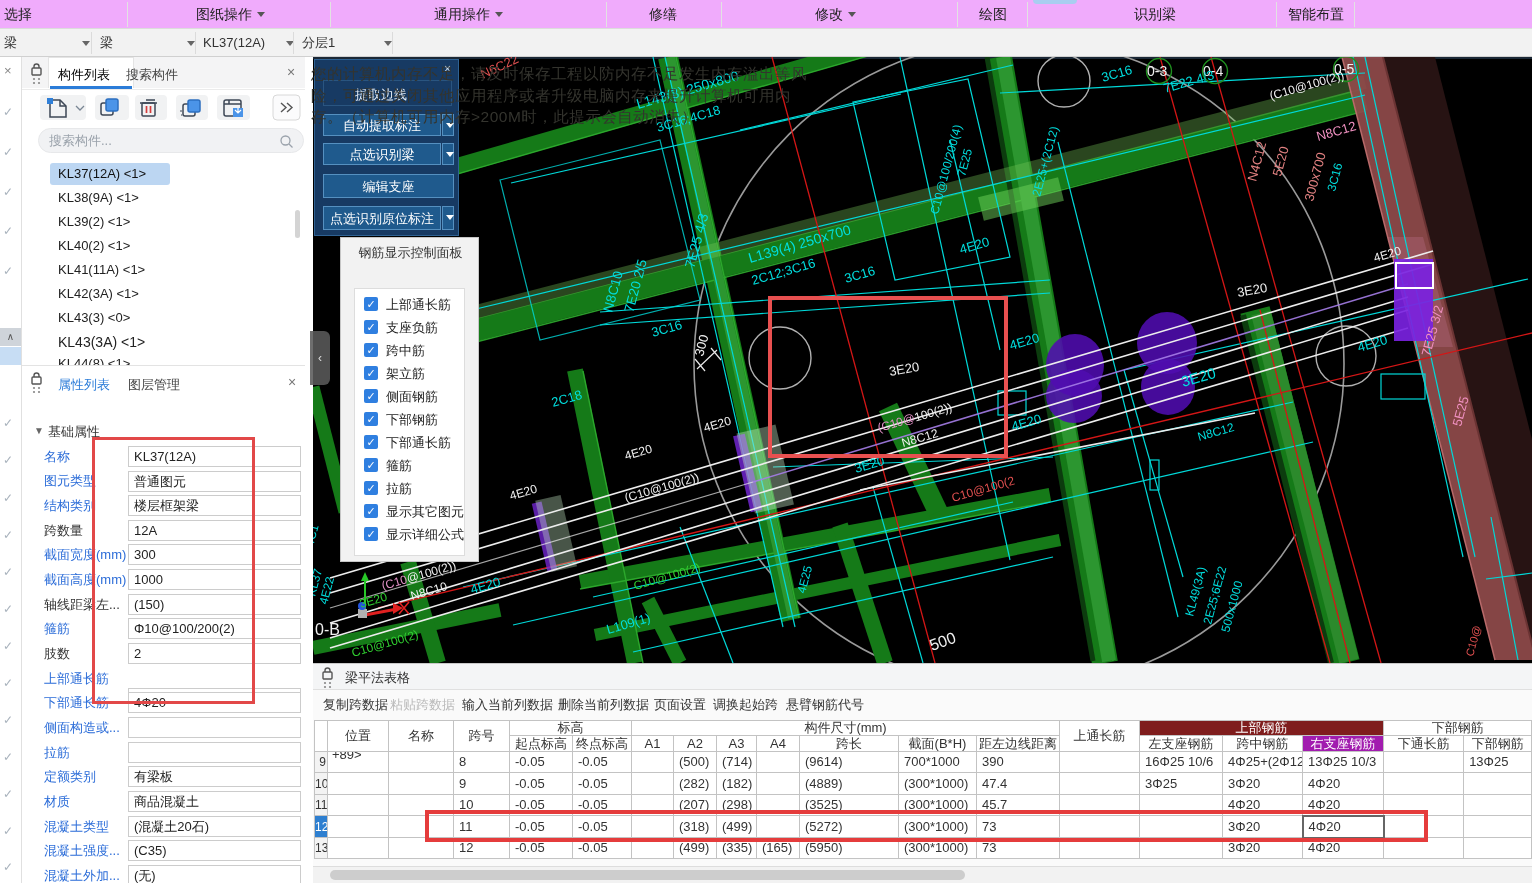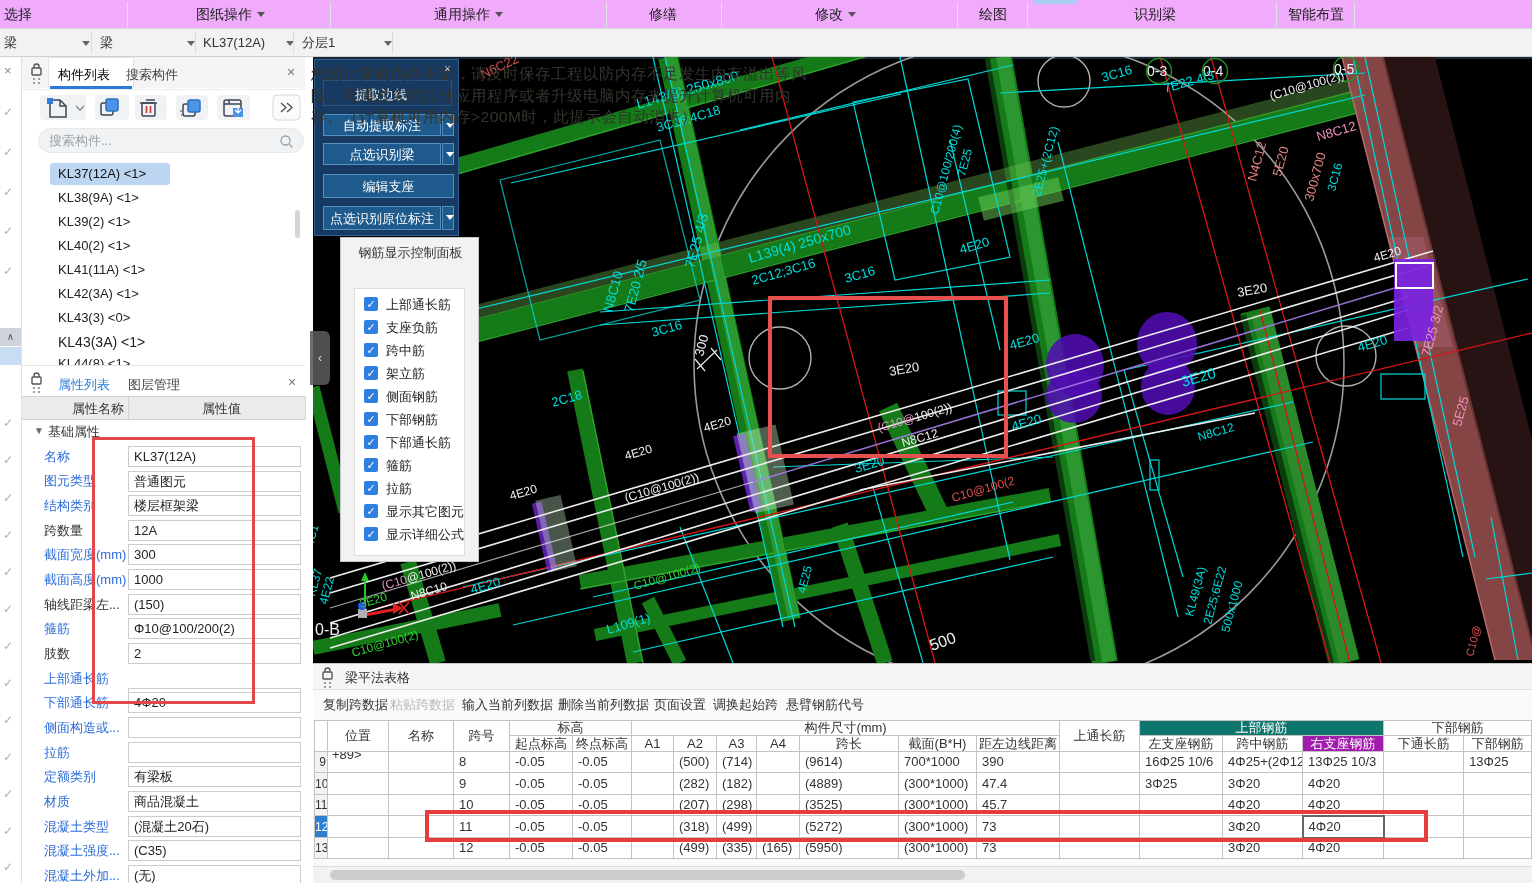--- a/index.html
+++ b/index.html
@@ -27,21 +27,21 @@
 .prow-label{position:absolute;font-size:13px;white-space:nowrap;}
 .pval{position:absolute;left:106px;width:173px;border:1px solid #ccc;background:#fff;font-size:13px;color:#222;padding-left:5px;white-space:nowrap;overflow:hidden;}
 
 #bottom{position:absolute;left:313px;top:663px;width:1219px;height:220px;background:#fafafa;border-top:1px solid #c9c9c9;font-size:13px;color:#333;}
 #btitle{position:absolute;left:0;top:0;width:1219px;height:26px;background:#f4f5f6;border-bottom:1px solid #e0e0e0;}
 #btool{position:absolute;left:0;top:26px;width:1219px;height:28px;background:#fafafa;}
 #btool span{position:absolute;top:6px;white-space:nowrap;}
 table.grid{border-collapse:collapse;position:absolute;left:1px;top:56px;table-layout:fixed;width:1158px;}
 table.grid td,table.grid th{border:1px solid #c3c3c3;font-weight:normal;font-size:13px;line-height:14px;color:#333;padding:0 0 0 5px;text-align:left;white-space:nowrap;overflow:hidden;}
 table.grid th{text-align:center;padding:0;}
-.bluehead{background:#0f766e;color:#fff !important;}
+.bluehead{background:#7f1d1d;color:#fff !important;}
 .rownum{background:#f3f3f3;text-align:right !important;padding:0 1px 0 0 !important;color:#444;font-size:12px !important;}
 
 .redrect{position:absolute;border:3px solid #e24848;background:transparent;z-index:50;}
 
 #bluepanel{position:absolute;left:314px;top:59px;width:145px;height:177px;background:#173a63;border:1px solid #2f6293;z-index:20;}
 #bluepanel .btn{position:absolute;left:8px;background:#1f5a8d;border:1px solid #5590c0;color:#fff;font-size:13px;text-align:center;z-index:21;}
 #bluepanel .arr{position:absolute;background:#1f5a8d;border:1px solid #5590c0;z-index:21;}
 #bluepanel .arr:after{content:"";position:absolute;left:3px;top:8px;width:0;height:0;border-left:4px solid transparent;border-right:4px solid transparent;border-top:5px solid #fff;}
 #rebarpanel{position:absolute;left:340px;top:237px;width:139px;height:325px;background:#f2f2f2;border:1px solid #c6c6c6;z-index:20;}
 #rebarpanel .inner{position:absolute;left:13px;top:50px;width:111px;height:268px;background:#fff;border:1px solid #ddd;}
@@ -449,25 +449,20 @@
             <circle cx="4" cy="16" r="1.1"></circle>
             <circle cx="9" cy="16" r="1.1"></circle>
             <circle cx="4" cy="20" r="1.1"></circle>
             <circle cx="9" cy="20" r="1.1"></circle>
           </g>
       </svg>
       <span class="ptab" style="left:36px;top:8px;color:#2b7cd8;">属性列表</span>
       <span class="ptab" style="left:106px;top:8px;">图层管理</span>
       <span class="px" style="left:266px;top:6px;">×</span>
 
-      <div class="abs" style="left:0;top:28px;width:284px;height:24px;background:#e9ebed;border:1px solid #d5d5d5;border-left:none;">
-        <span class="abs" style="left:50px;top:3px;font-size:13px;color:#333;">属性名称</span>
-        <span class="abs" style="left:180px;top:3px;font-size:13px;color:#333;">属性值</span>
-        <div class="abs" style="left:106px;top:0;width:1px;height:23px;background:#d5d5d5;"></div>
-      </div>
       <div id="proprows">
         <span class="abs" style="left:12px;top:57px;font-size:10px;color:#666;">▼</span>
         <span class="prow-label" style="left:26px;top:55px;color:#333;">基础属性</span>
         <span class="prow-label" style="left:22px;top:80px;color:#2b6cd8;">名称</span>
           <div class="pval" style="top:78px;height:21px;line-height:20px;">KL37(12A)</div>
         <span class="prow-label" style="left:22px;top:104px;color:#2b6cd8;">图元类型</span>
           <div class="pval" style="top:103px;height:21px;line-height:20px;">普通图元</div>
         <span class="prow-label" style="left:22px;top:129px;color:#2b6cd8;">结构类别</span>
           <div class="pval" style="top:127px;height:21px;line-height:20px;">楼层框架梁</div>
         <span class="prow-label" style="left:22px;top:154px;color:#333;">跨数量</span>

